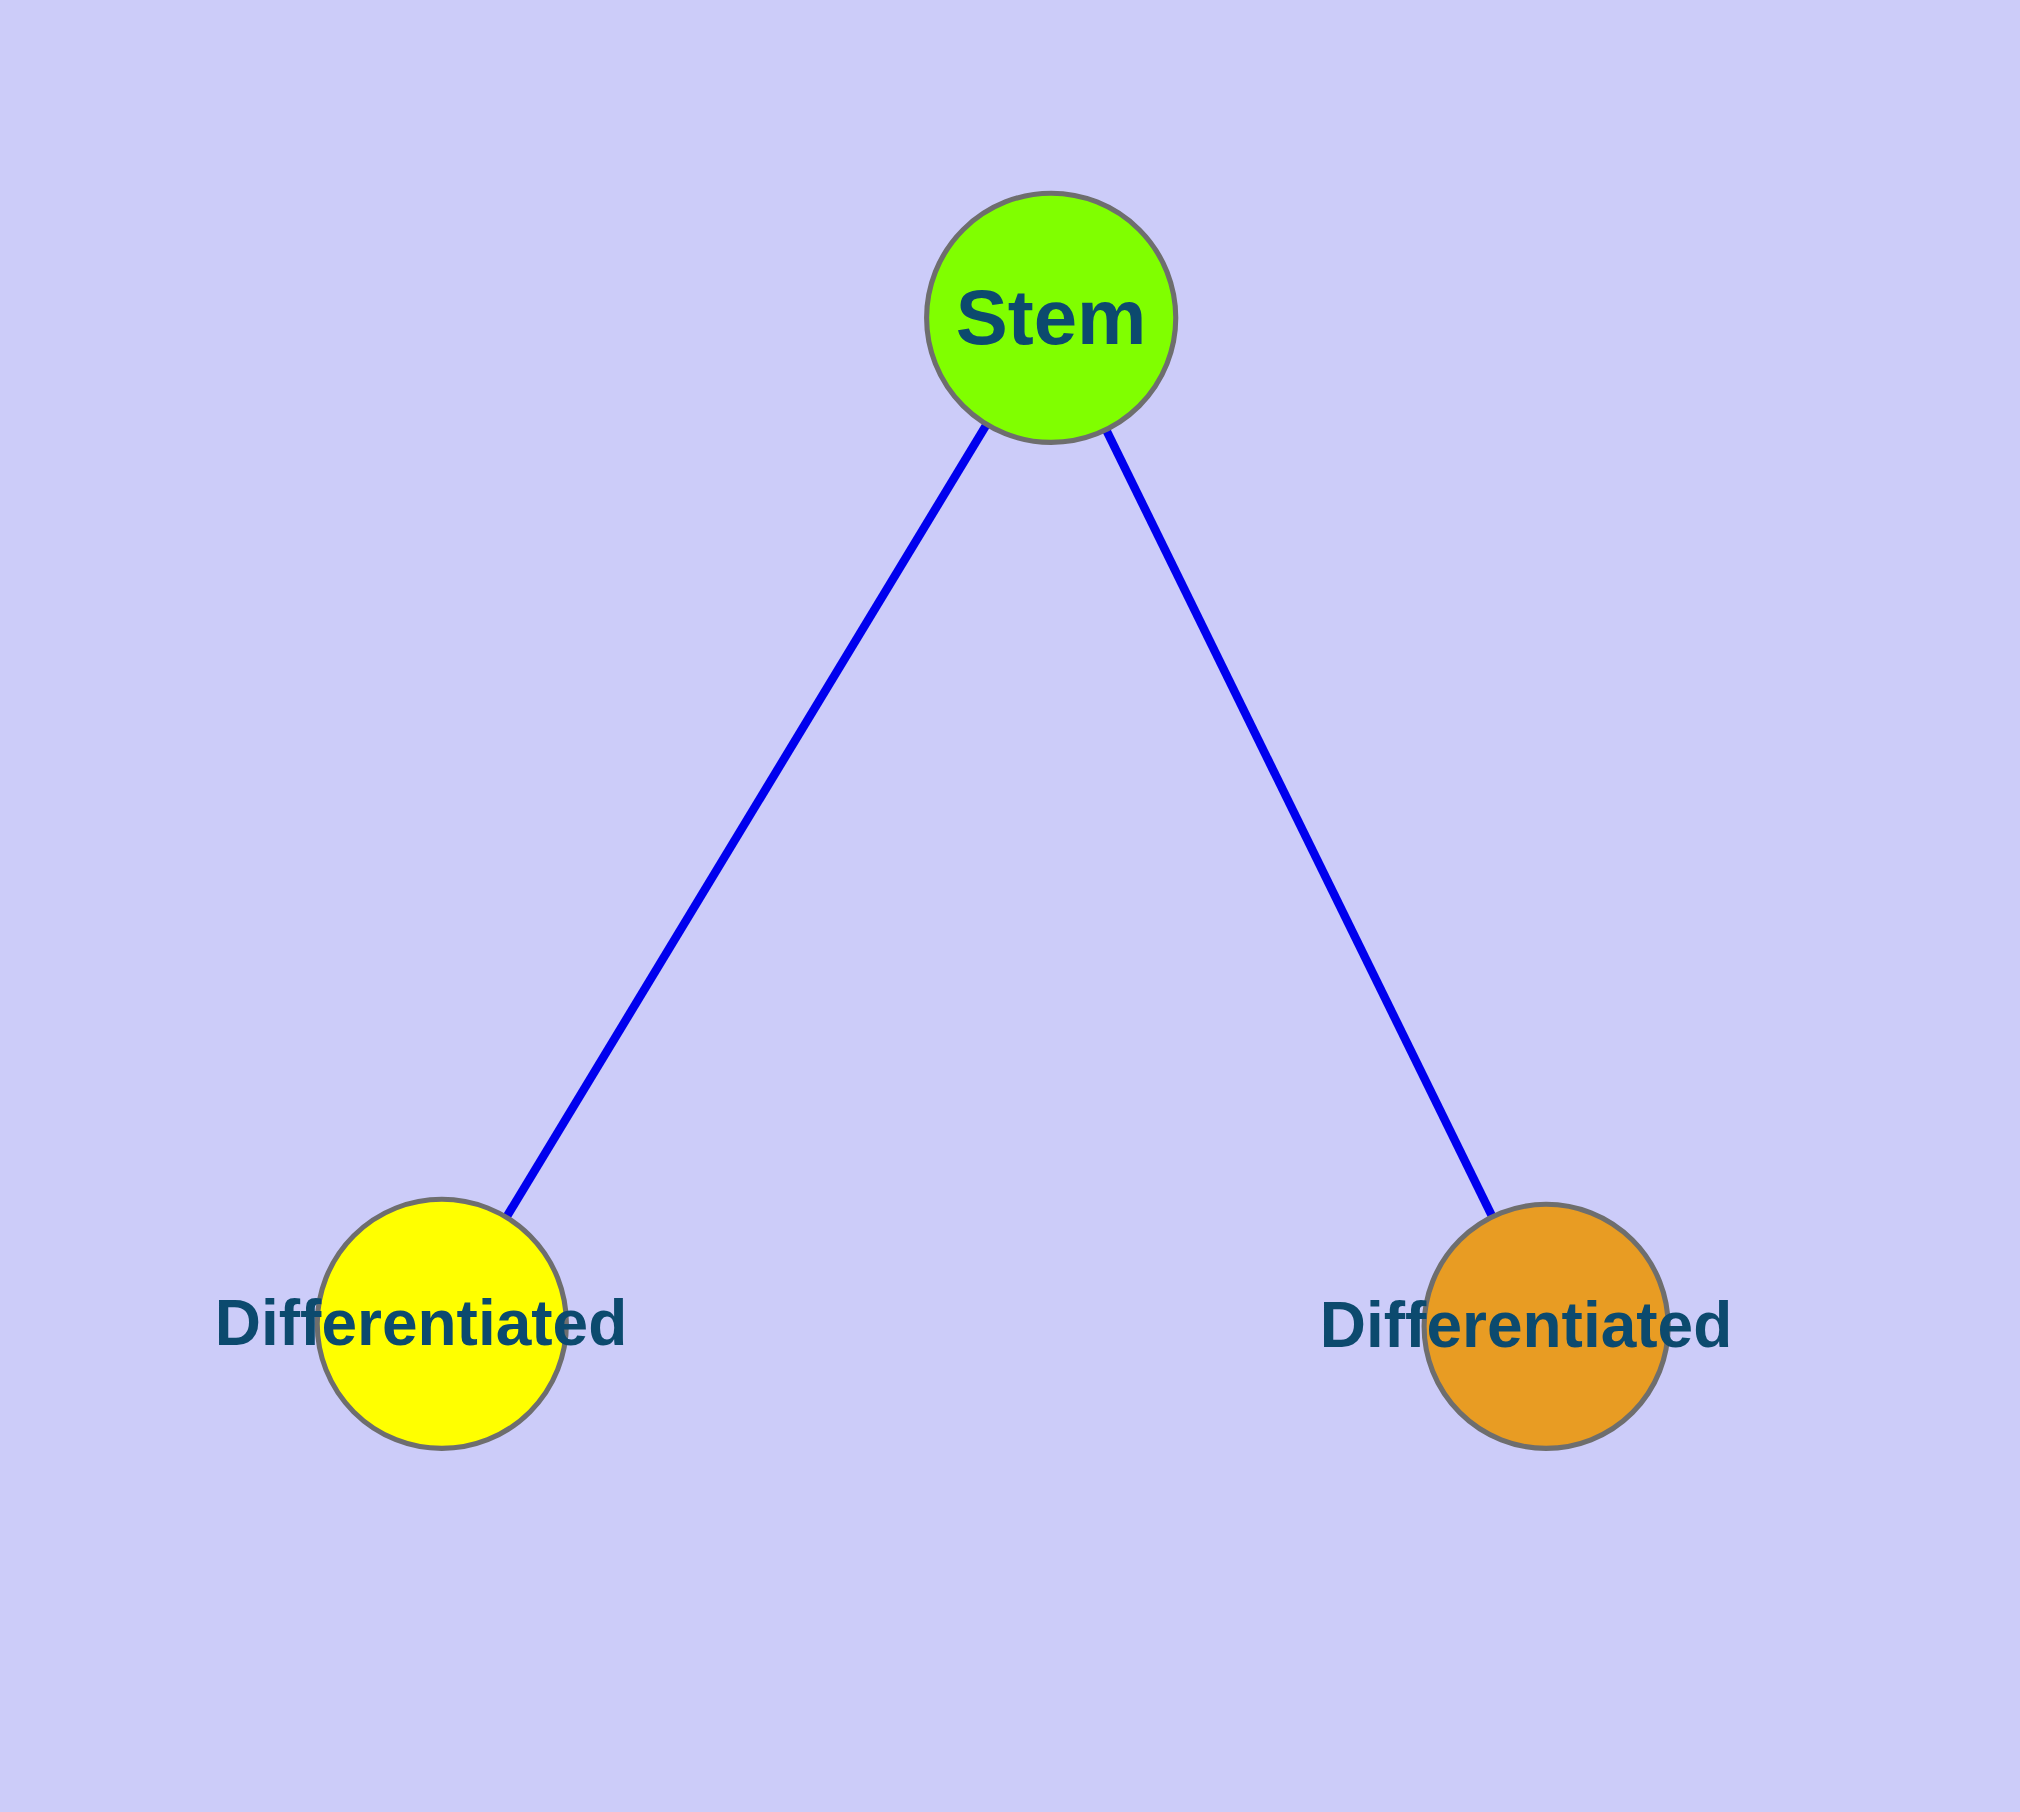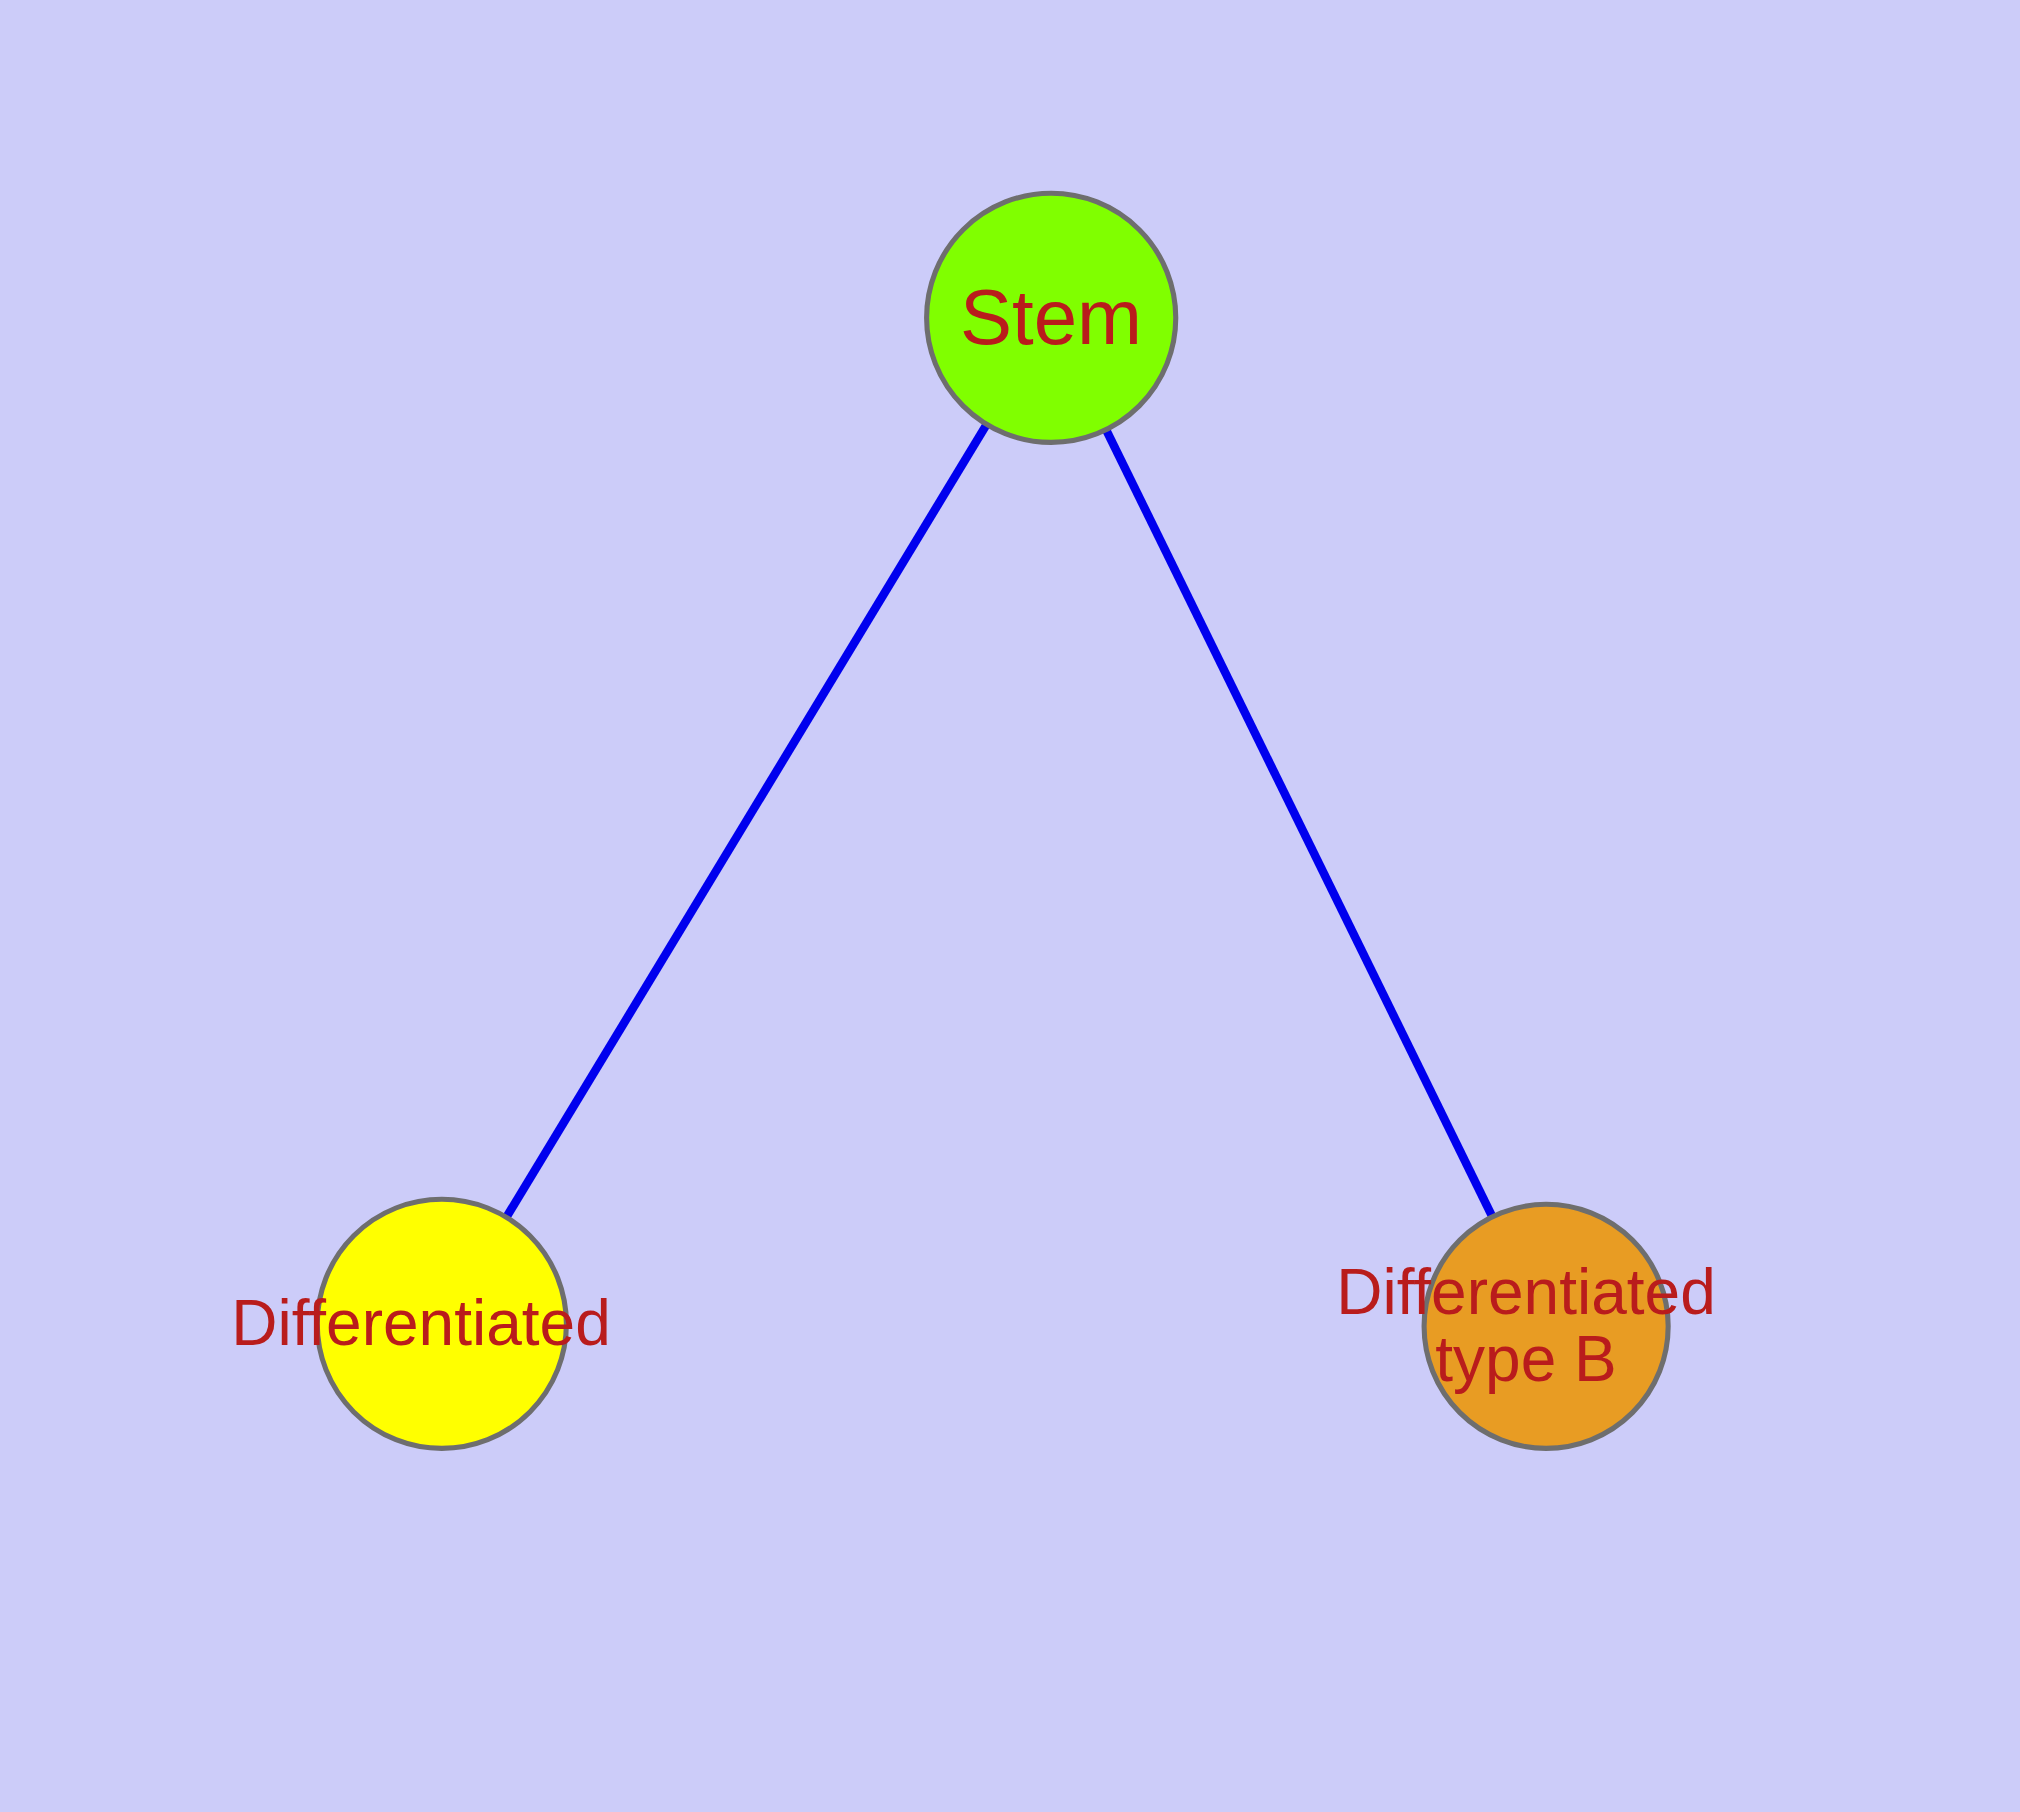--- a/index.html
+++ b/index.html
@@ -17,23 +17,22 @@
   }
   #graph-svg {
     position: absolute;
     left: 0;
     top: 0;
     width: 2021px;
     height: 1812px;
   }
   .node-label {
     position: absolute;
-    text-align: center;
-    font-weight: normal;
-    color: #b91c1c;
+    font-weight: bold;
+    color: #0c4a6e;
     line-height: 1.05;
     white-space: pre;
     pointer-events: none;
     transform: translate(-50%, -50%);
   }
   .node-label.stem {
     font-size: 78px;
   }
   .node-label.leaf {
     font-size: 64px;
@@ -52,17 +51,17 @@
     <g id="nodes-layer">
         <circle cx="1240" cy="375" r="147" fill="#80ff00" stroke="#6e6e6e" stroke-width="6"></circle>
         <circle cx="521" cy="1562" r="147" fill="#ffff00" stroke="#6e6e6e" stroke-width="6"></circle>
         <circle cx="1824" cy="1565" r="144" fill="#e89c23" stroke="#6e6e6e" stroke-width="6"></circle>
       </g>
   </svg>
 
   <div id="labels-layer">
       <div class="node-label stem" style="left: 1051px; top: 318px;"><div>Stem</div></div>
       <div class="node-label leaf" style="left: 421px; top: 1324px;"><div>Differentiated</div></div>
-      <div class="node-label leaf" style="left: 1526px; top: 1326px;"><div>Differentiated</div><div>type B</div></div>
+      <div class="node-label leaf" style="left: 1526px; top: 1326px;"><div>Differentiated</div></div>
     </div>
 
 </div>
 
 
 </body></html>

